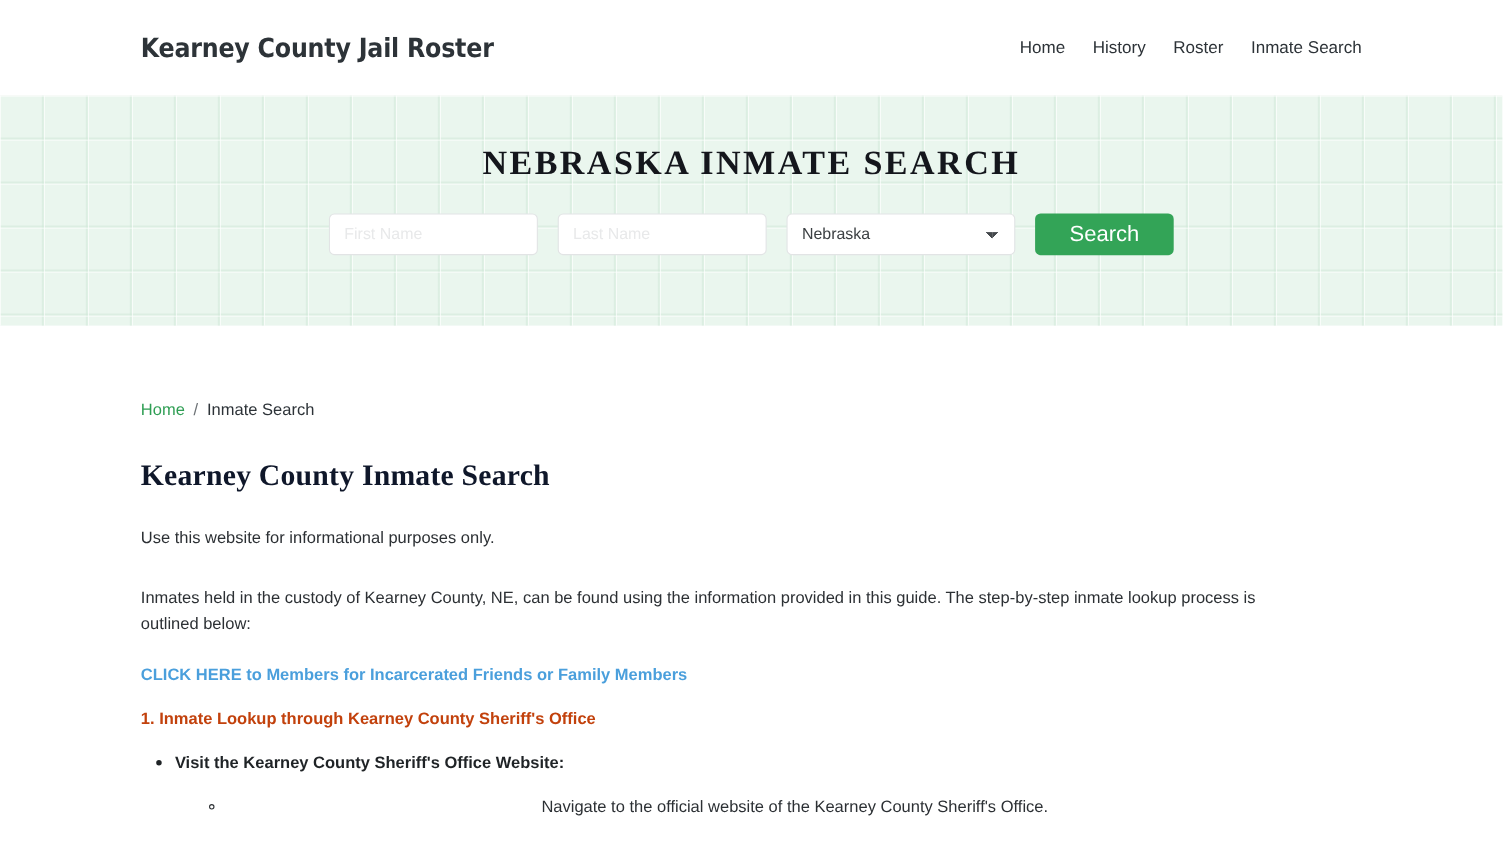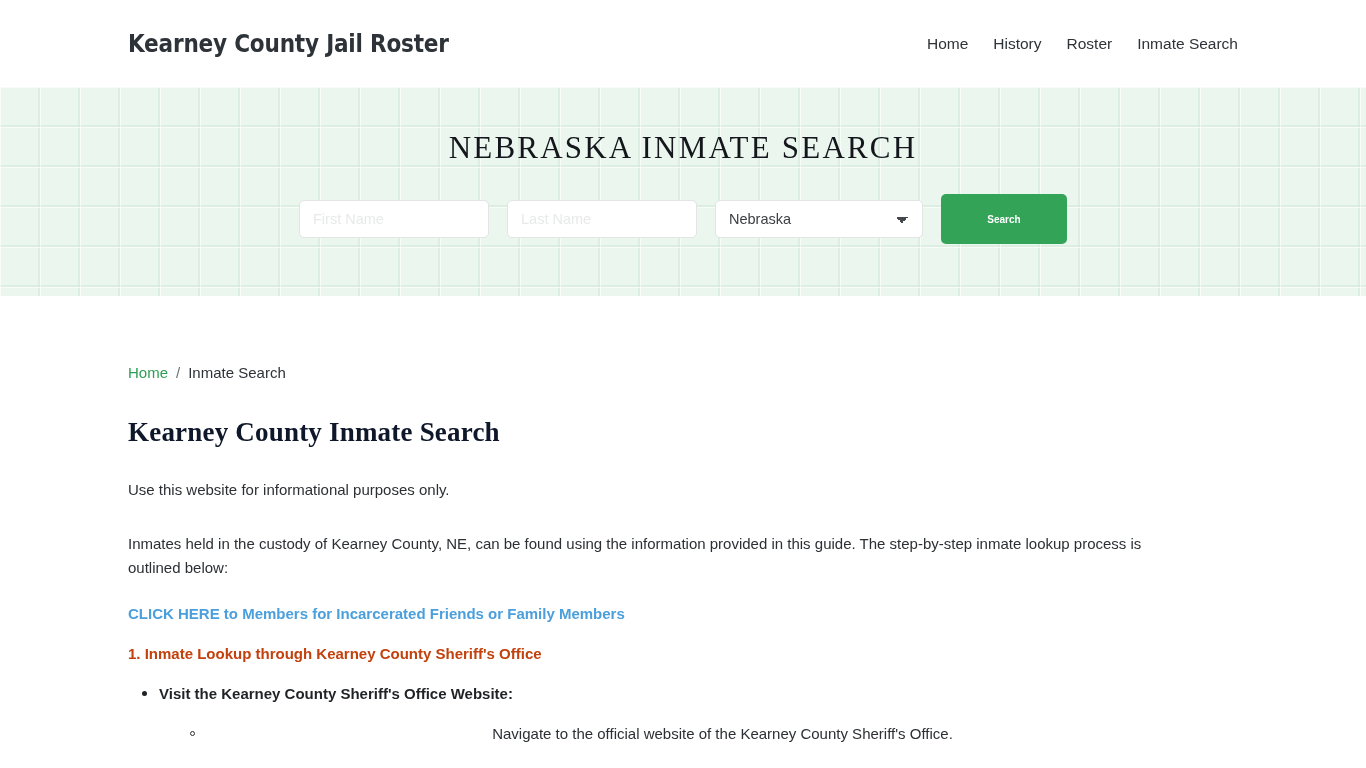--- a/index.html
+++ b/index.html
@@ -60,21 +60,21 @@
     background-position: 0 0, 0 0, 38px 0, 0 38px;
     display: flex;
     flex-direction: column;
     align-items: center;
     justify-content: flex-start;
   }
   .hero-title {
     margin: 45px 0 0 0;
     font-family: "Liberation Serif", "DejaVu Serif", serif;
     font-size: 31px;
-    font-weight: normal;
+    font-weight: bold;
     letter-spacing: 2.2px;
     color: #14161c;
     text-align: center;
     line-height: 1;
   }
   .search-form {
     margin-top: 31px;
     display: flex;
     align-items: center;
     gap: 18px;
@@ -109,29 +109,28 @@
       linear-gradient(45deg, transparent 50%, #44484c 50%),
       linear-gradient(135deg, #44484c 50%, transparent 50%);
     background-position:
       calc(100% - 20px) 16px,
       calc(100% - 14px) 16px;
     background-size: 6px 6px, 6px 6px;
     background-repeat: no-repeat;
   }
   .search-button {
     width: 126px;
-    height: 50px;
+    height: 38px;
     border: none;
     border-radius: 5px;
     background: #33a457;
     color: #ffffff;
     font-family: "Liberation Sans", sans-serif;
-    font-size: 10px;
+    font-size: 20px;
     cursor: pointer;
-    font-weight: bold;
   }
 
   
   .content {
     padding: 0 128px;
   }
   .breadcrumb {
     padding-top: 69px;
     font-size: 15px;
     line-height: 1;

